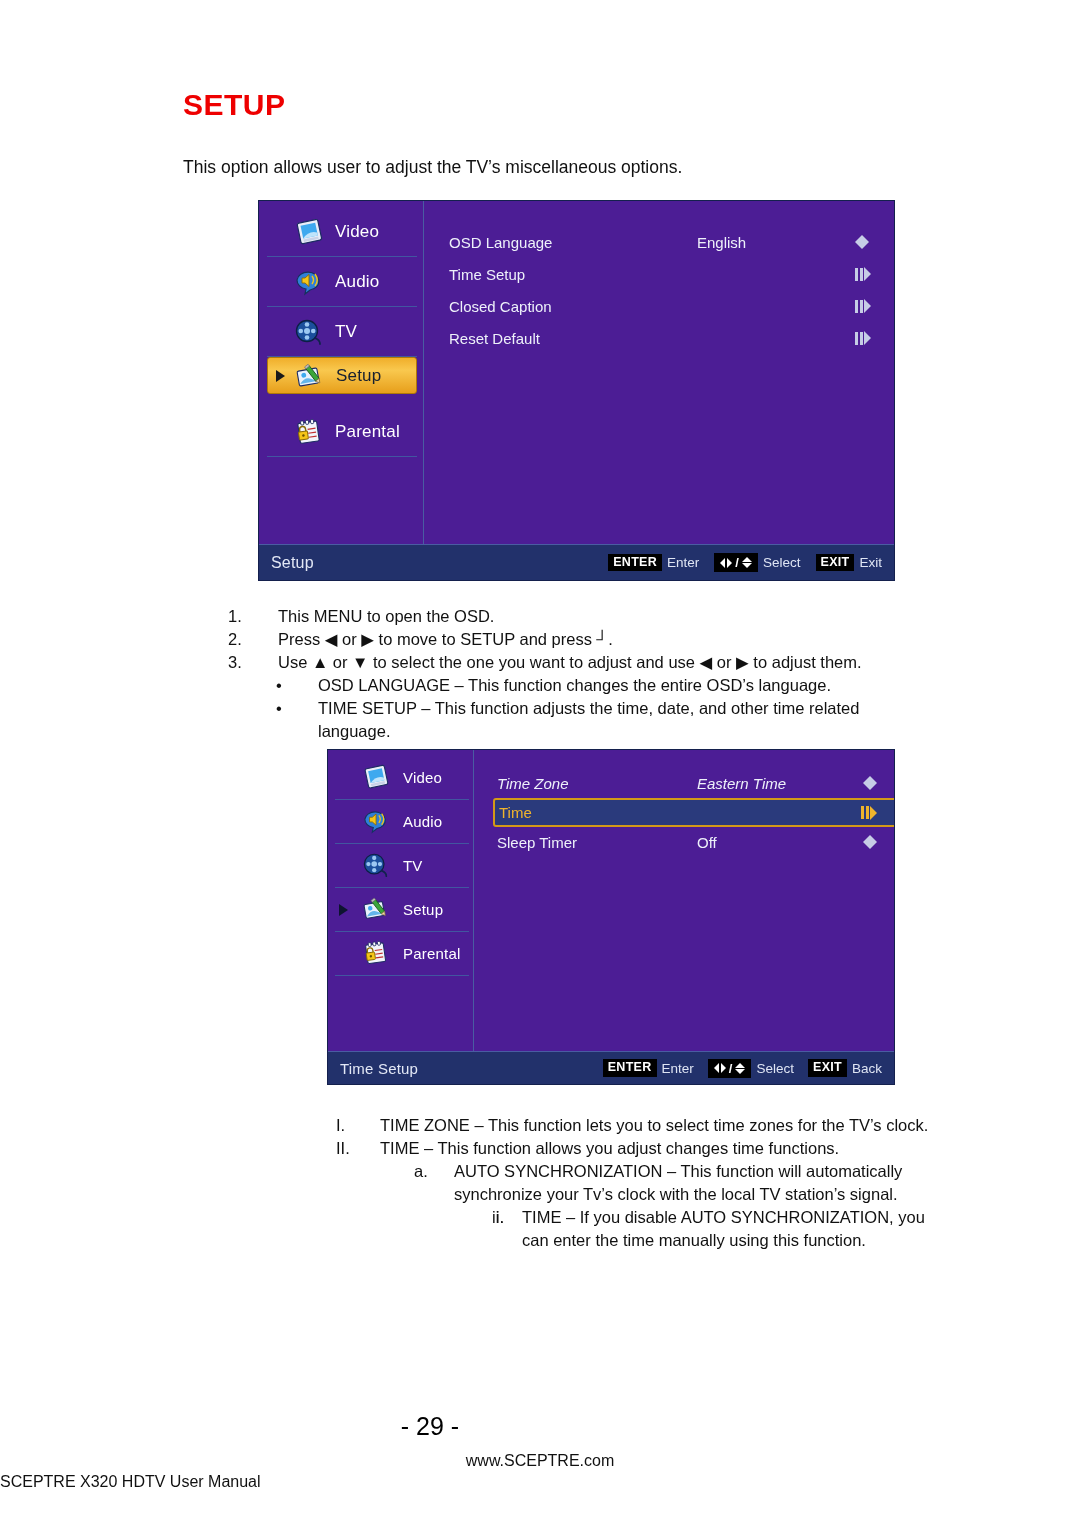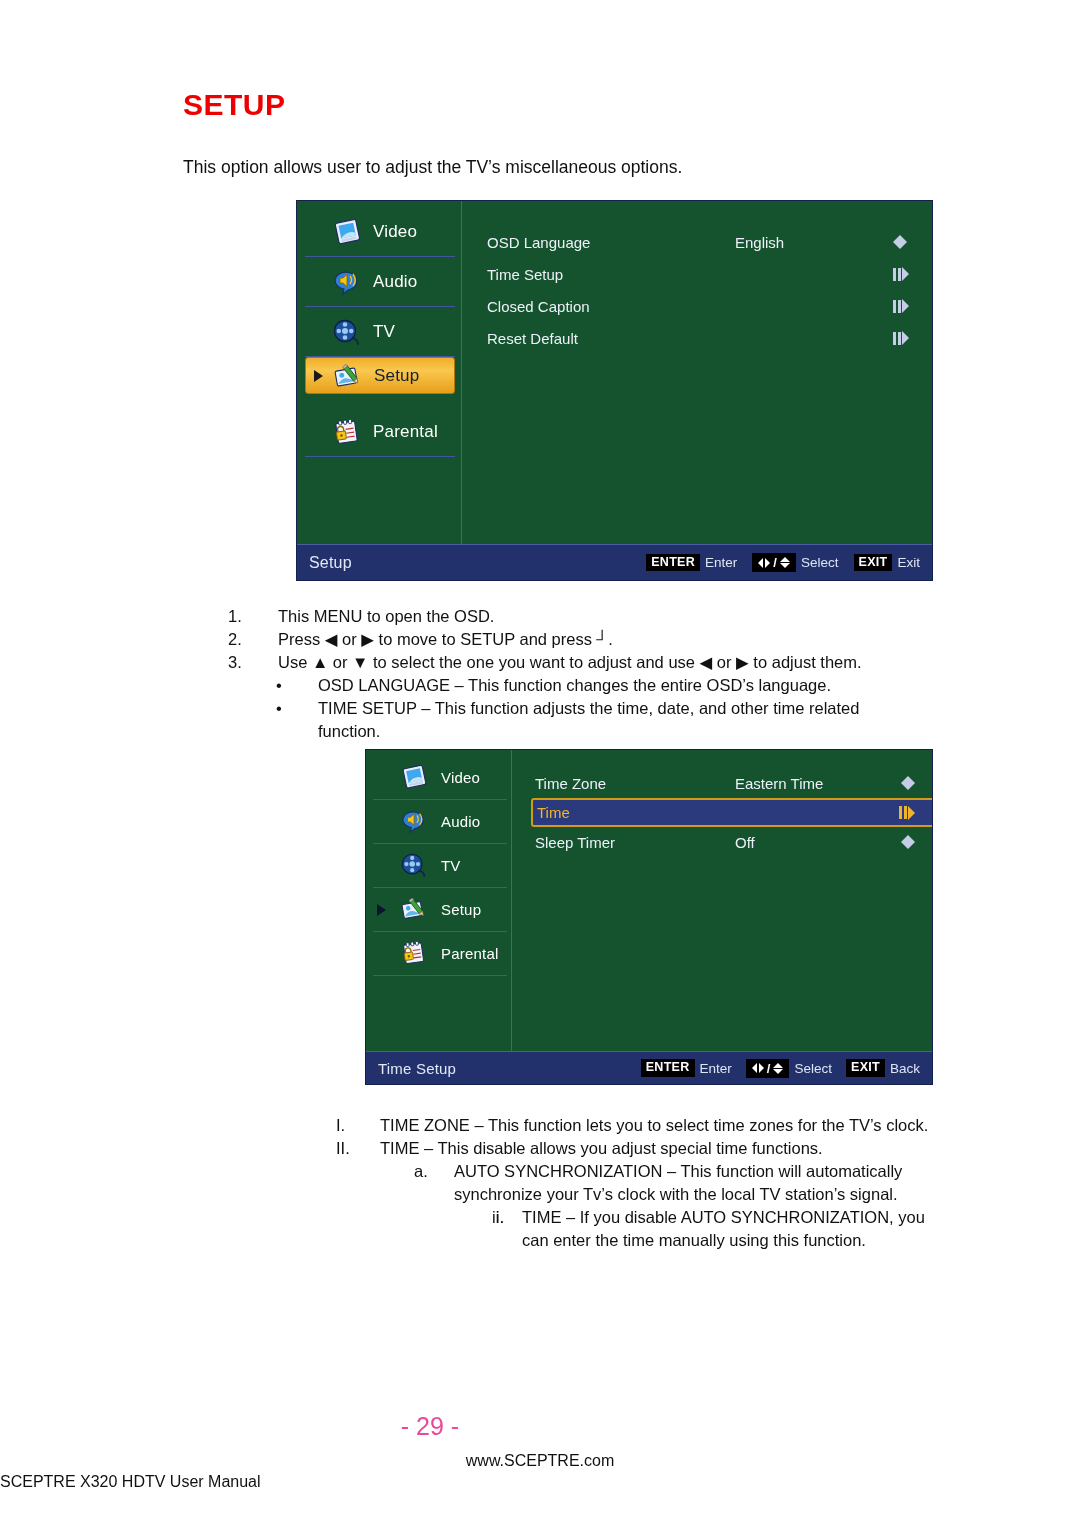--- a/index.html
+++ b/index.html
@@ -40,26 +40,25 @@
     left: 183px;
     top: 157px;
     font-size: 17.5px;
     color: #111;
     white-space: nowrap;
   }
 
   
   .osd {
     position: absolute;
-    background: #14532d;
+    background: #4c1d95;
     border: 1px solid #14204d;
     box-sizing: border-box;
     color: #e8ecf7;
     overflow: hidden;
-    margin-left: 38px;
   }
   .osd-sidebar {
     position: absolute;
     left: 0;
     top: 0;
     bottom: 0;
     box-sizing: border-box;
     border-right: 1px solid #4a5ca2;
   }
   .side-item {
@@ -239,21 +238,21 @@
 
   .blk2 { position: absolute; font-size: 16.5px; color: #111; line-height: 23px; }
 
   
   .pg-num {
     position: absolute;
     width: 860px;
     text-align: center;
     top: 1412px;
     font-size: 25px;
-    color: #ec4899;
+    color: #000000;
   }
   .pg-site {
     position: absolute;
     width: 1080px;
     text-align: center;
     top: 1452px;
     font-size: 16px;
     color: #111;
   }
   .pg-man {
@@ -451,21 +450,21 @@
     <div class="li" style="padding-left:90px;">
       <span class="marker" style="left:48px;">•</span>
       <span class="txt">OSD LANGUAGE – This function changes the entire OSD’s language.</span>
     </div>
     <div class="li" style="padding-left:90px;">
       <span class="marker" style="left:48px;">•</span>
       <span class="txt">TIME SETUP – This function adjusts the time, date, and other time related</span>
     </div>
     <div class="li" style="padding-left:90px;">
       <span class="marker" style="left:48px;"></span>
-      <span class="txt">function.</span>
+      <span class="txt">language.</span>
     </div>
   </div>
 
   <div class="osd" style="left:327px; top:749px; width:568px; height:336px;">
 
     <div class="osd-sidebar" style="width:146px;">
       <div class="side-item" style="position:absolute;left:7px;top:6px;width:134px;height:44px;">
         <span class="icon-slot">
           <svg viewBox="0 0 34 30" width="32" height="28">
             <g transform="rotate(-12 17 15)">
@@ -536,21 +535,21 @@
               <rect x="5.5" y="13.5" width="9" height="8" rx="1" fill="#f5c518" stroke="#8a6b06" stroke-width="1"></rect>
               <circle cx="10" cy="17.5" r="1.3" fill="#6b5200"></circle>
             </g>
           </svg>
         </span>
         <span class="side-label" style="font-size:15px;">Parental</span>
       </div>
     </div>
 
     <div class="osd-main" style="left:147px; right:0;">
-      <div class="row" style="left:22px; top:20px; width:400px; height:26px;">
+      <div class="row" style="left:22px; top:20px; width:400px; height:26px;font-style:italic;">
         <span class="row-label">Time Zone</span>
         <span class="row-value" style="left:200px;">Eastern Time</span>
         <span class="row-ctl" style="left:366px;">
           <span class="glyph-lr">
               <span class="tri-l"></span>
               <span class="tri-r"></span>
             </span>
         </span>
       </div>
       <div class="row highlight" style="left:18px; top:48px; width:408px; height:29px; padding-left:4px;">
@@ -603,21 +602,21 @@
     </div>
   </div>
 
   <div class="blk2" style="left:336px; top:1114px; width:700px;">
     <div class="li" style="padding-left:44px;">
       <span class="marker" style="width:36px;">I.</span>
       <span class="txt">TIME ZONE – This function lets you to select time zones for the TV’s clock.</span>
     </div>
     <div class="li" style="padding-left:44px;">
       <span class="marker" style="width:36px;">II.</span>
-      <span class="txt">TIME – This disable allows you adjust special time functions.</span>
+      <span class="txt">TIME – This function allows you adjust changes time functions.</span>
     </div>
     <div class="li" style="padding-left:118px;">
       <span class="marker" style="left:78px; width:36px;">a.</span>
       <span class="txt">AUTO SYNCHRONIZATION – This function will automatically</span>
     </div>
     <div class="li" style="padding-left:118px;">
       <span class="marker" style="left:78px; width:36px;"></span>
       <span class="txt">synchronize your Tv’s clock with the local TV station’s signal.</span>
     </div>
     <div class="li" style="padding-left:186px;">

